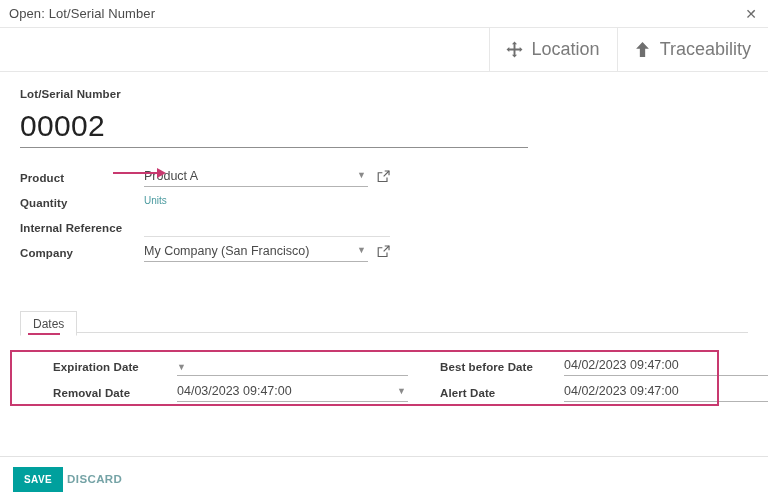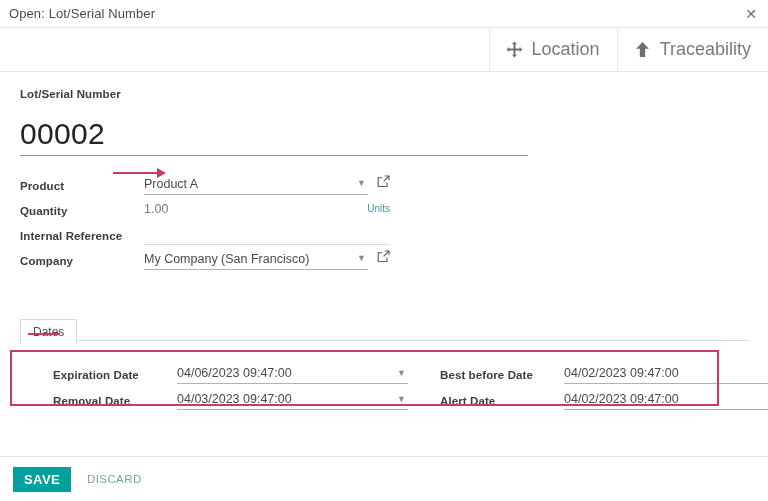--- a/index.html
+++ b/index.html
@@ -81,21 +81,21 @@
   .sheet {
     padding: 16px 20px 0 20px;
     box-sizing: border-box;
     position: relative;
   }
   .title-label {
     font-size: 11.5px;
     font-weight: bold;
     color: #3d3d3d;
     letter-spacing: .1px;
-    margin-bottom: 16px;
+    margin-bottom: 8px;
   }
   .title-value-wrap {
     width: 508px;
     border-bottom: 1px solid #8f8f8f;
     padding-bottom: 3px;
   }
   .title-value {
     font-size: 30px;
     line-height: 36px;
     color: #222222;
@@ -120,21 +120,21 @@
     flex: 0 0 124px;
     font-size: 11.5px;
     font-weight: bold;
     color: #3d3d3d;
     letter-spacing: .1px;
     line-height: 18px;
   }
   .field-control {
     flex: 1 1 auto;
     display: flex;
-    align-items: flex-start;
+    align-items: center;
     position: relative;
   }
   .input-underline {
     flex: 1 1 auto;
     border-bottom: 1px solid #b3b3b3;
     display: flex;
     align-items: center;
     justify-content: space-between;
     padding-bottom: 2px;
     min-height: 17px;
@@ -291,37 +291,37 @@
     border-top: 1px solid #e2e2e2;
     display: flex;
     align-items: center;
     padding-left: 13px;
     box-sizing: border-box;
     background: #ffffff;
   }
   .btn-save {
     background: #00a09d;
     color: #ffffff;
-    font-size: 13px;
+    font-size: 10px;
     font-weight: bold;
     letter-spacing: .4px;
     border: none;
     padding: 6px 11px 6px 11px;
     cursor: pointer;
     font-family: "Liberation Sans", sans-serif;
     line-height: 13px;
   }
   .btn-discard {
     background: transparent;
     border: none;
     color: #75a3a6;
     font-size: 11.5px;
-    font-weight: normal;
+    font-weight: bold;
     letter-spacing: .4px;
-    margin-left: 12px;
+    margin-left: 0;
     cursor: pointer;
     font-family: "Liberation Sans", sans-serif;
     padding: 6px 4px;
   }
 </style>
 </head>
 <body>
 
 <div class="titlebar">
   <span class="titlebar-title">Open: Lot/Serial Number</span>
@@ -373,21 +373,20 @@
             <path d="M12.3 9.2 V14.2 H1.5 V3.4 H6.6"></path>
           </svg>
         </span>
       </div>
     </div>
 
     <div class="field-row qty-row">
       <div class="field-label">Quantity</div>
       <div class="field-control">
         <div class="input-underline plain">
-          <span class="qty-value">1.00</span>
           <span class="uom-link">Units</span>
         </div>
       </div>
     </div>
 
     <div class="field-row">
       <div class="field-label">Internal Reference</div>
       <div class="field-control">
         <div class="input-underline faint">
           <span class="field-value"></span>
@@ -419,21 +418,20 @@
   <div class="tabs">
     <div class="tab active">Dates</div>
   </div>
 
   <div class="dates-panel">
 
     <div class="dates-col">
       <div class="date-row">
         <div class="date-label">Expiration Date</div>
         <div class="date-control">
-          <span class="date-value">04/06/2023 09:47:00</span>
           <span class="caret">▼</span>
         </div>
       </div>
       <div class="date-row">
         <div class="date-label">Removal Date</div>
         <div class="date-control">
           <span class="date-value">04/03/2023 09:47:00</span>
           <span class="caret">▼</span>
         </div>
       </div>

